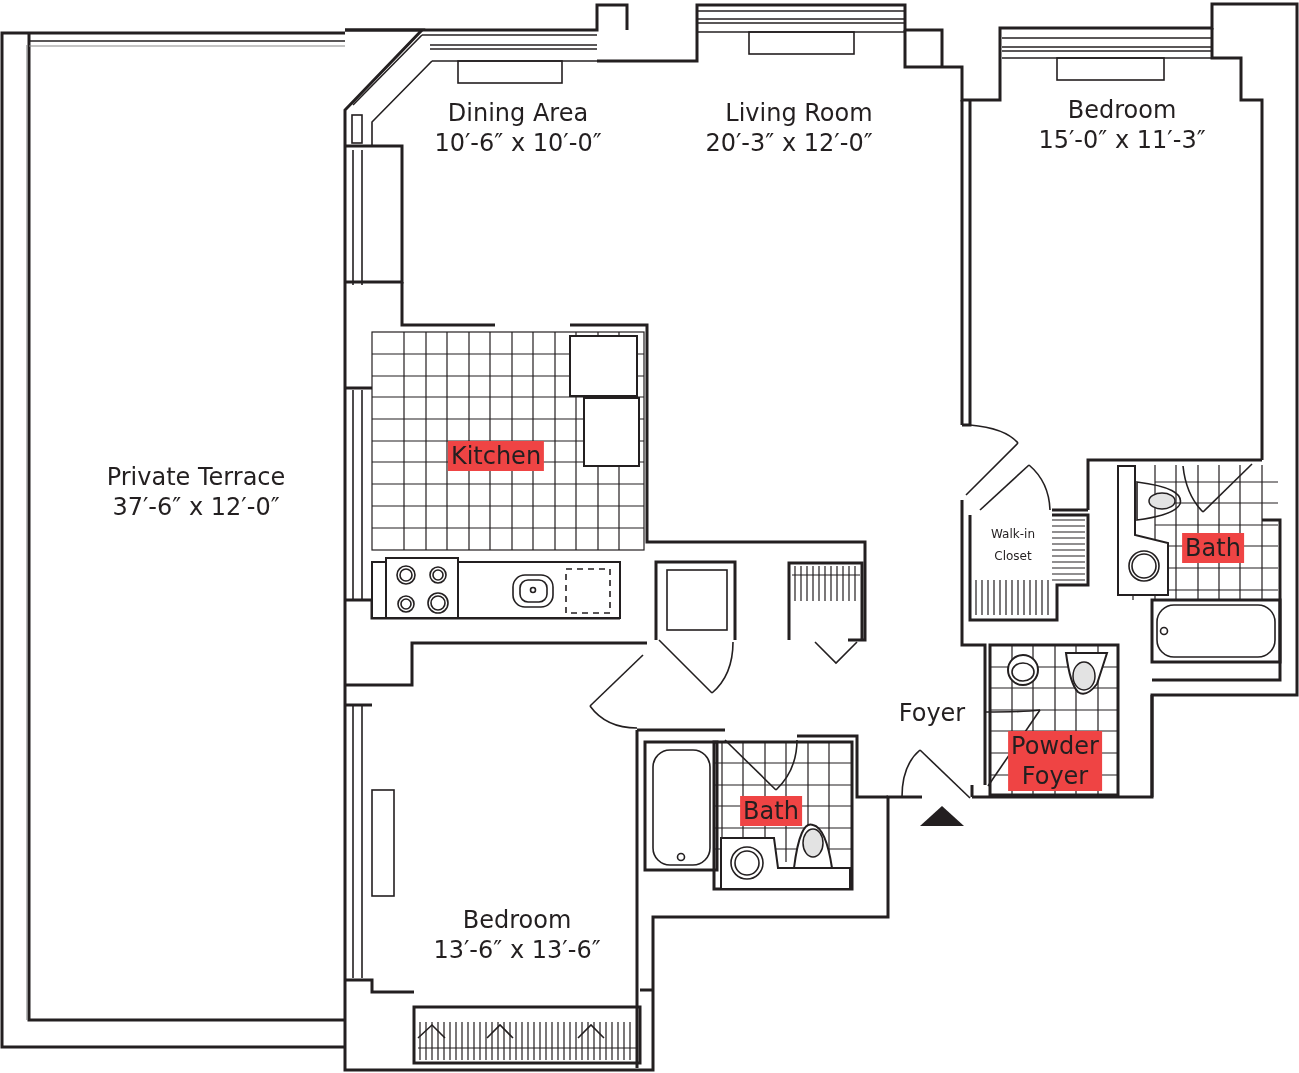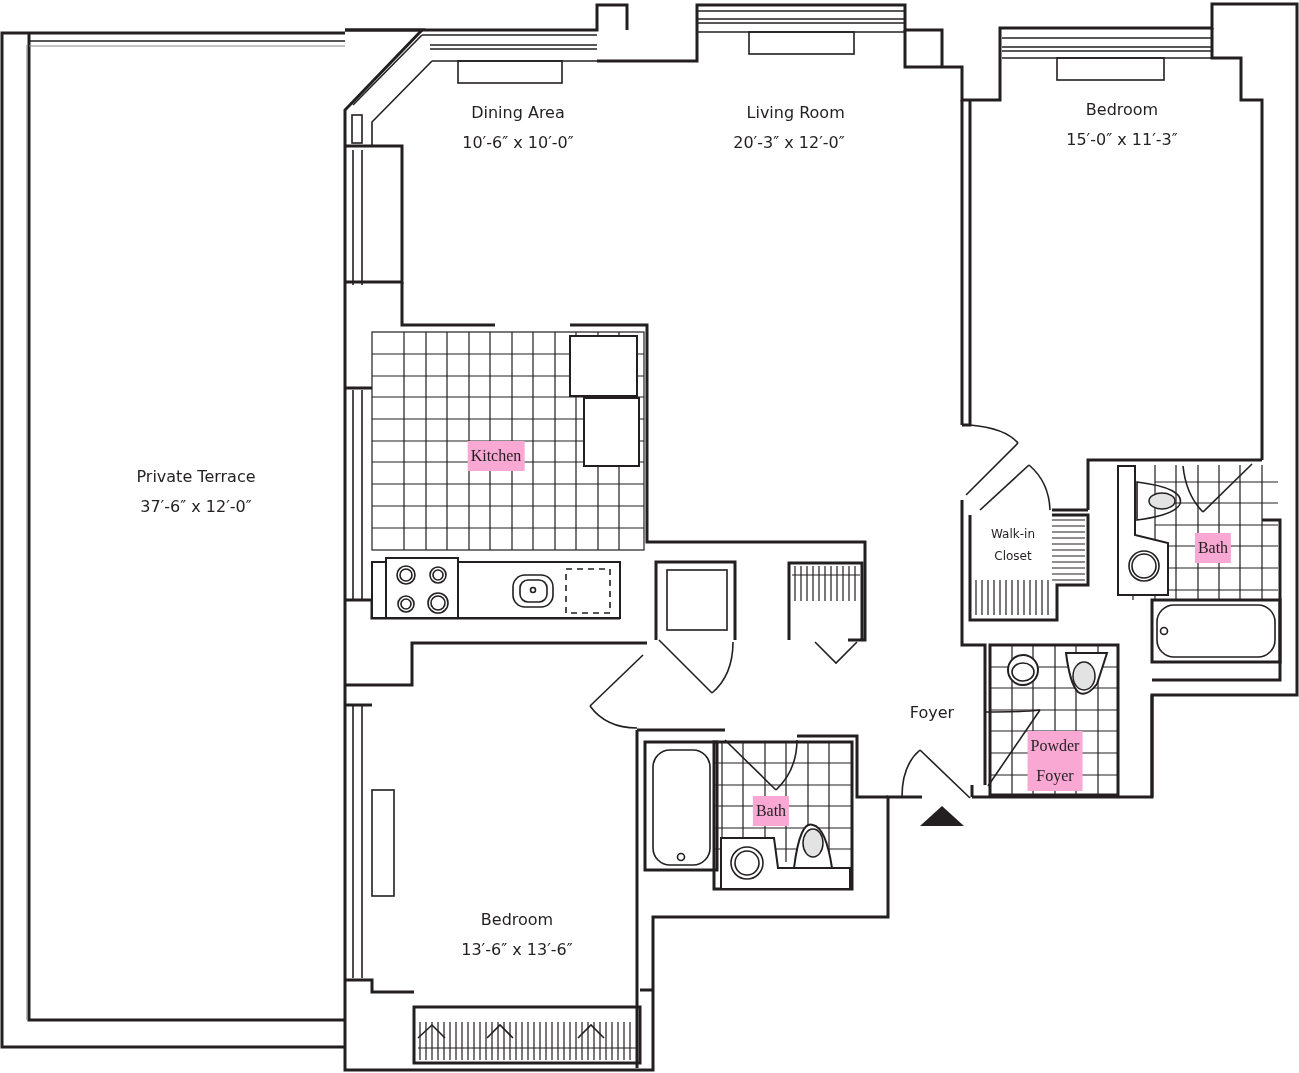--- a/index.html
+++ b/index.html
@@ -4,23 +4,23 @@
 <style>
   html, body { margin:0; padding:0; background:#ffffff; }
   body { width:1299px; height:1073px; position:relative; overflow:hidden; font-family:"DejaVu Sans", "Liberation Sans", sans-serif; }
   svg.plan { position:absolute; left:0; top:0; }
   .w { fill:none; stroke:#231f20; stroke-width:3; stroke-linejoin:miter; }
   .t { fill:none; stroke:#231f20; stroke-width:1.6; }
   .g { fill:none; stroke:#231f20; stroke-width:1.2; }
   .lg { fill:none; stroke:#8a8a8a; stroke-width:1.2; }
   .fx { fill:#ffffff; stroke:#231f20; stroke-width:2; }
   .seat { fill:#e3e3e3; stroke:#231f20; stroke-width:1.5; }
-  .lbl { position:absolute; transform:translate(-50%,-50%); text-align:center; color:#231f20; font-size:16px; line-height:30px; white-space:nowrap; background:transparent; }
+  .lbl { position:absolute; transform:translate(-50%,-50%); text-align:center; color:#231f20; font-size:24px; line-height:30px; white-space:nowrap; background:transparent; }
   .lbl .nm, .lbl .dm { display:block; }
-  .lbl.bg { background:#f9a8d4; padding:0 3px;font-family:Liberation Serif, serif; }
+  .lbl.bg { background:#ef4444; padding:0 3px; }
   .lbl.small { font-size:12px; line-height:22px; }
 </style>
 </head>
 <body>
 
 <svg class="plan" width="1299" height="1073" viewBox="0 0 1299 1073">
 
   <g>
     <path class="w" d="M345 1047 L2 1047 L2 33 L345 33"></path>
     <path class="w" d="M345 1020 L29 1020 L29 33"></path>

